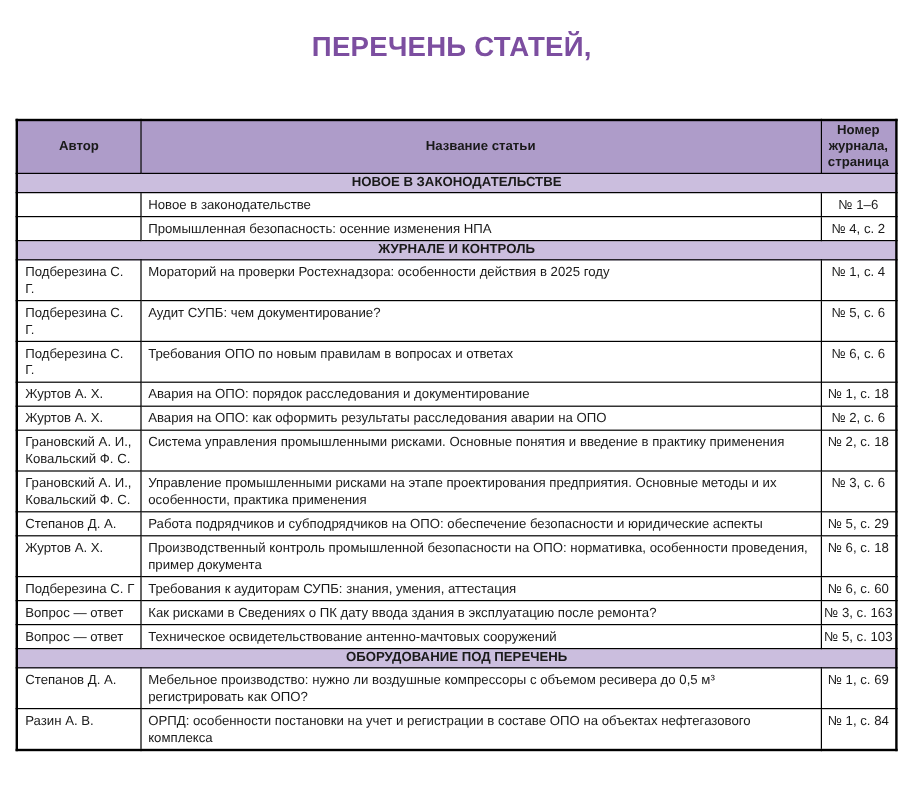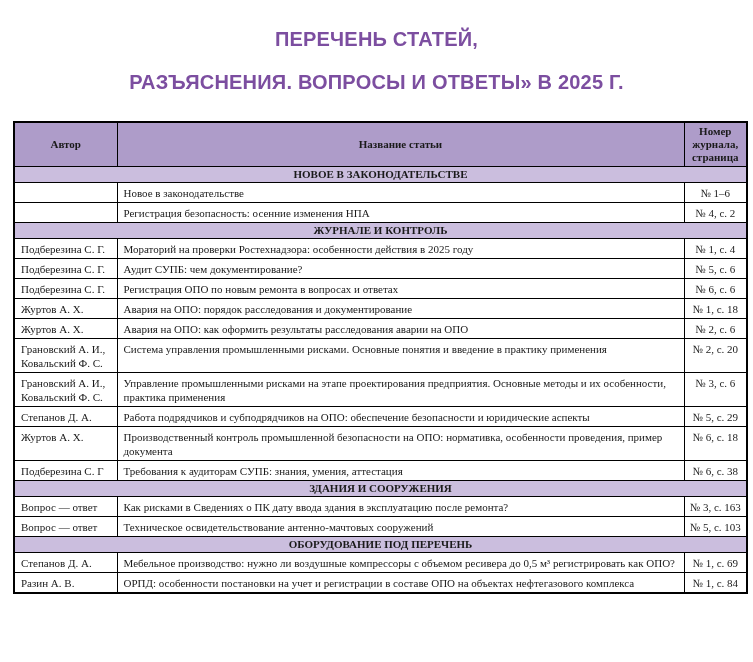--- a/index.html
+++ b/index.html
@@ -14,39 +14,38 @@
   body{
     width:753px;height:662px;overflow:hidden;
     font-family:"Liberation Sans",sans-serif;
     color:var(--text);
   }
   .doc-title{
     margin-top:29px;
     text-align:center;
     color:var(--title-color);
     font-weight:bold;
-    font-size:20px;
+    font-size:23px;
     line-height:21.5px;
     letter-spacing:0.2px;
   }
   table.articles{
     margin:27px 0 0 13px;
     width:733px;
     table-layout:fixed;
     border-collapse:collapse;
     border:2px solid var(--border);
     font-size:11px;
   }
   col.c-author{width:103px;}
   col.c-title{width:567px;}
   col.c-issue{width:63px;}
   th,td{
     border:1px solid var(--border);
     vertical-align:middle;
-    font-family:Liberation Serif, serif;
   }
   thead th{
     background:var(--header-bg);
     font-weight:bold;
     text-align:center;
     height:41px;
     line-height:13px;
     padding:2px 3px;
   }
   td.section{
@@ -81,21 +80,20 @@
   tbody tr.article-row td{height:19px;}
 </style>
 </head>
 <body>
 
 <div class="page">
 
   <h1 class="doc-title">
     <span>ПЕРЕЧЕНЬ СТАТЕЙ,</span><br>
     <br>
-    <span>РАЗЪЯСНЕНИЯ. ВОПРОСЫ И ОТВЕТЫ» В 2025 Г.</span>
   </h1>
 
   <table class="articles">
     <colgroup>
       <col class="c-author">
       <col class="c-title">
       <col class="c-issue">
     </colgroup>
     <thead>
       <tr>
@@ -108,78 +106,75 @@
         <tr>
           <td colspan="3" class="section">НОВОЕ В ЗАКОНОДАТЕЛЬСТВЕ</td>
         </tr>
         <tr class="article-row">
           <td class="author"></td>
           <td class="atitle">Новое в законодательстве</td>
           <td class="issue">№ 1–6</td>
         </tr>
         <tr class="article-row">
           <td class="author"></td>
-          <td class="atitle">Регистрация безопасность: осенние изменения НПА</td>
+          <td class="atitle">Промышленная безопасность: осенние изменения НПА</td>
           <td class="issue">№ 4, с. 2</td>
         </tr>
         <tr>
           <td colspan="3" class="section">ЖУРНАЛЕ И КОНТРОЛЬ</td>
         </tr>
         <tr class="article-row">
           <td class="author">Подберезина С. Г.</td>
           <td class="atitle">Мораторий на проверки Ростехнадзора: особенности действия в 2025 году</td>
           <td class="issue">№ 1, с. 4</td>
         </tr>
         <tr class="article-row">
           <td class="author">Подберезина С. Г.</td>
           <td class="atitle">Аудит СУПБ: чем документирование?</td>
           <td class="issue">№ 5, с. 6</td>
         </tr>
         <tr class="article-row">
           <td class="author">Подберезина С. Г.</td>
-          <td class="atitle">Регистрация ОПО по новым ремонта в вопросах и ответах</td>
+          <td class="atitle">Требования ОПО по новым правилам в вопросах и ответах</td>
           <td class="issue">№ 6, с. 6</td>
         </tr>
         <tr class="article-row">
           <td class="author">Журтов А. Х.</td>
           <td class="atitle">Авария на ОПО: порядок расследования и документирование</td>
           <td class="issue">№ 1, с. 18</td>
         </tr>
         <tr class="article-row">
           <td class="author">Журтов А. Х.</td>
           <td class="atitle">Авария на ОПО: как оформить результаты расследования аварии на ОПО</td>
           <td class="issue">№ 2, с. 6</td>
         </tr>
         <tr class="article-row">
           <td class="author">Грановский А. И., Ковальский Ф. С.</td>
           <td class="atitle">Система управления промышленными рисками. Основные понятия и введение в практику применения</td>
-          <td class="issue">№ 2, с. 20</td>
+          <td class="issue">№ 2, с. 18</td>
         </tr>
         <tr class="article-row">
           <td class="author">Грановский А. И., Ковальский Ф. С.</td>
           <td class="atitle">Управление промышленными рисками на этапе проектирования предприятия. Основные методы и их особенности, практика применения</td>
           <td class="issue">№ 3, с. 6</td>
         </tr>
         <tr class="article-row">
           <td class="author">Степанов Д. А.</td>
           <td class="atitle">Работа подрядчиков и субподрядчиков на ОПО: обеспечение безопасности и юридические аспекты</td>
           <td class="issue">№ 5, с. 29</td>
         </tr>
         <tr class="article-row">
           <td class="author">Журтов А. Х.</td>
           <td class="atitle">Производственный контроль промышленной безопасности на ОПО: нормативка, особенности проведения, пример документа</td>
           <td class="issue">№ 6, с. 18</td>
         </tr>
         <tr class="article-row">
           <td class="author">Подберезина С. Г</td>
           <td class="atitle">Требования к аудиторам СУПБ: знания, умения, аттестация</td>
-          <td class="issue">№ 6, с. 38</td>
-        </tr>
-        <tr>
-          <td colspan="3" class="section">ЗДАНИЯ И СООРУЖЕНИЯ</td>
+          <td class="issue">№ 6, с. 60</td>
         </tr>
         <tr class="article-row">
           <td class="author">Вопрос — ответ</td>
           <td class="atitle">Как рисками в Сведениях о ПК дату ввода здания в эксплуатацию после ремонта?</td>
           <td class="issue">№ 3, с. 163</td>
         </tr>
         <tr class="article-row">
           <td class="author">Вопрос — ответ</td>
           <td class="atitle">Техническое освидетельствование антенно-мачтовых сооружений</td>
           <td class="issue">№ 5, с. 103</td>

